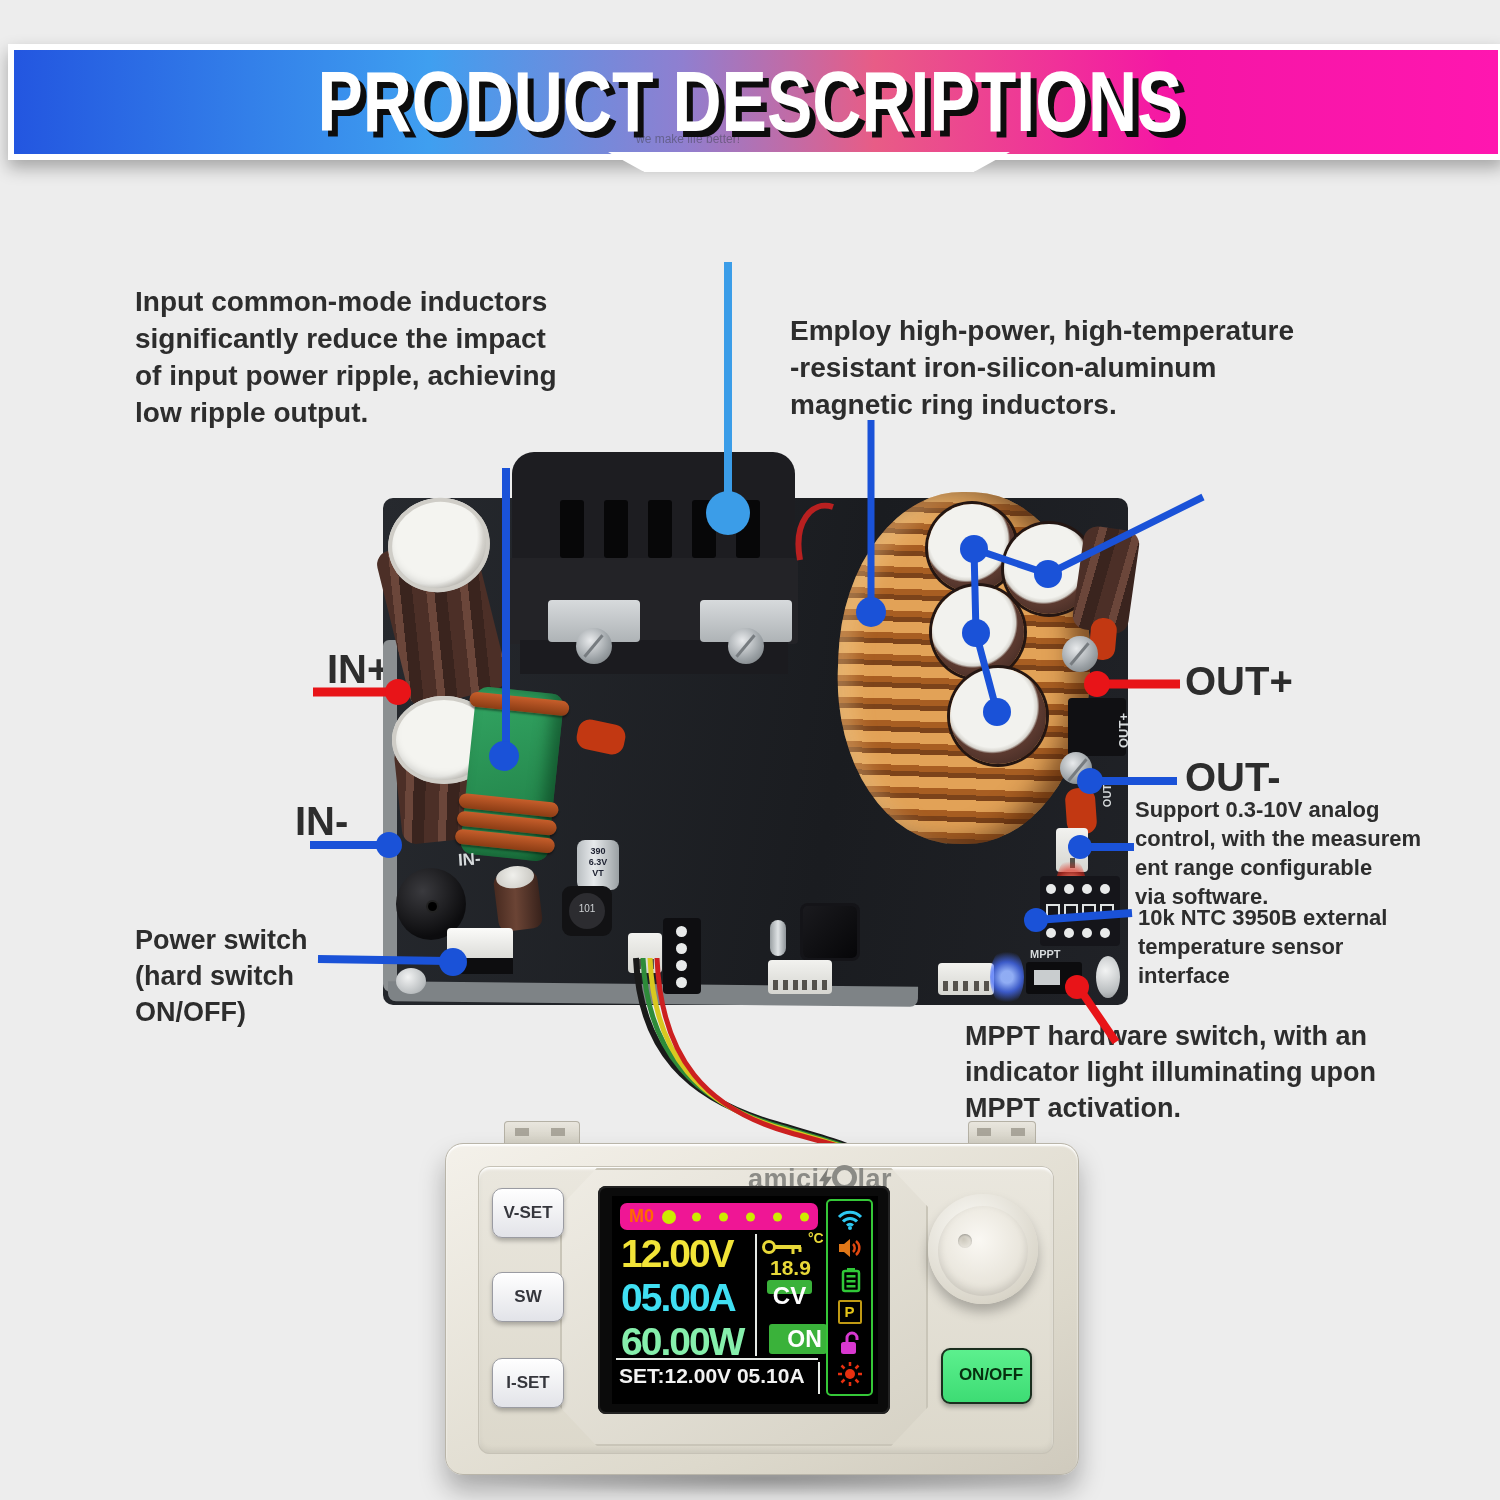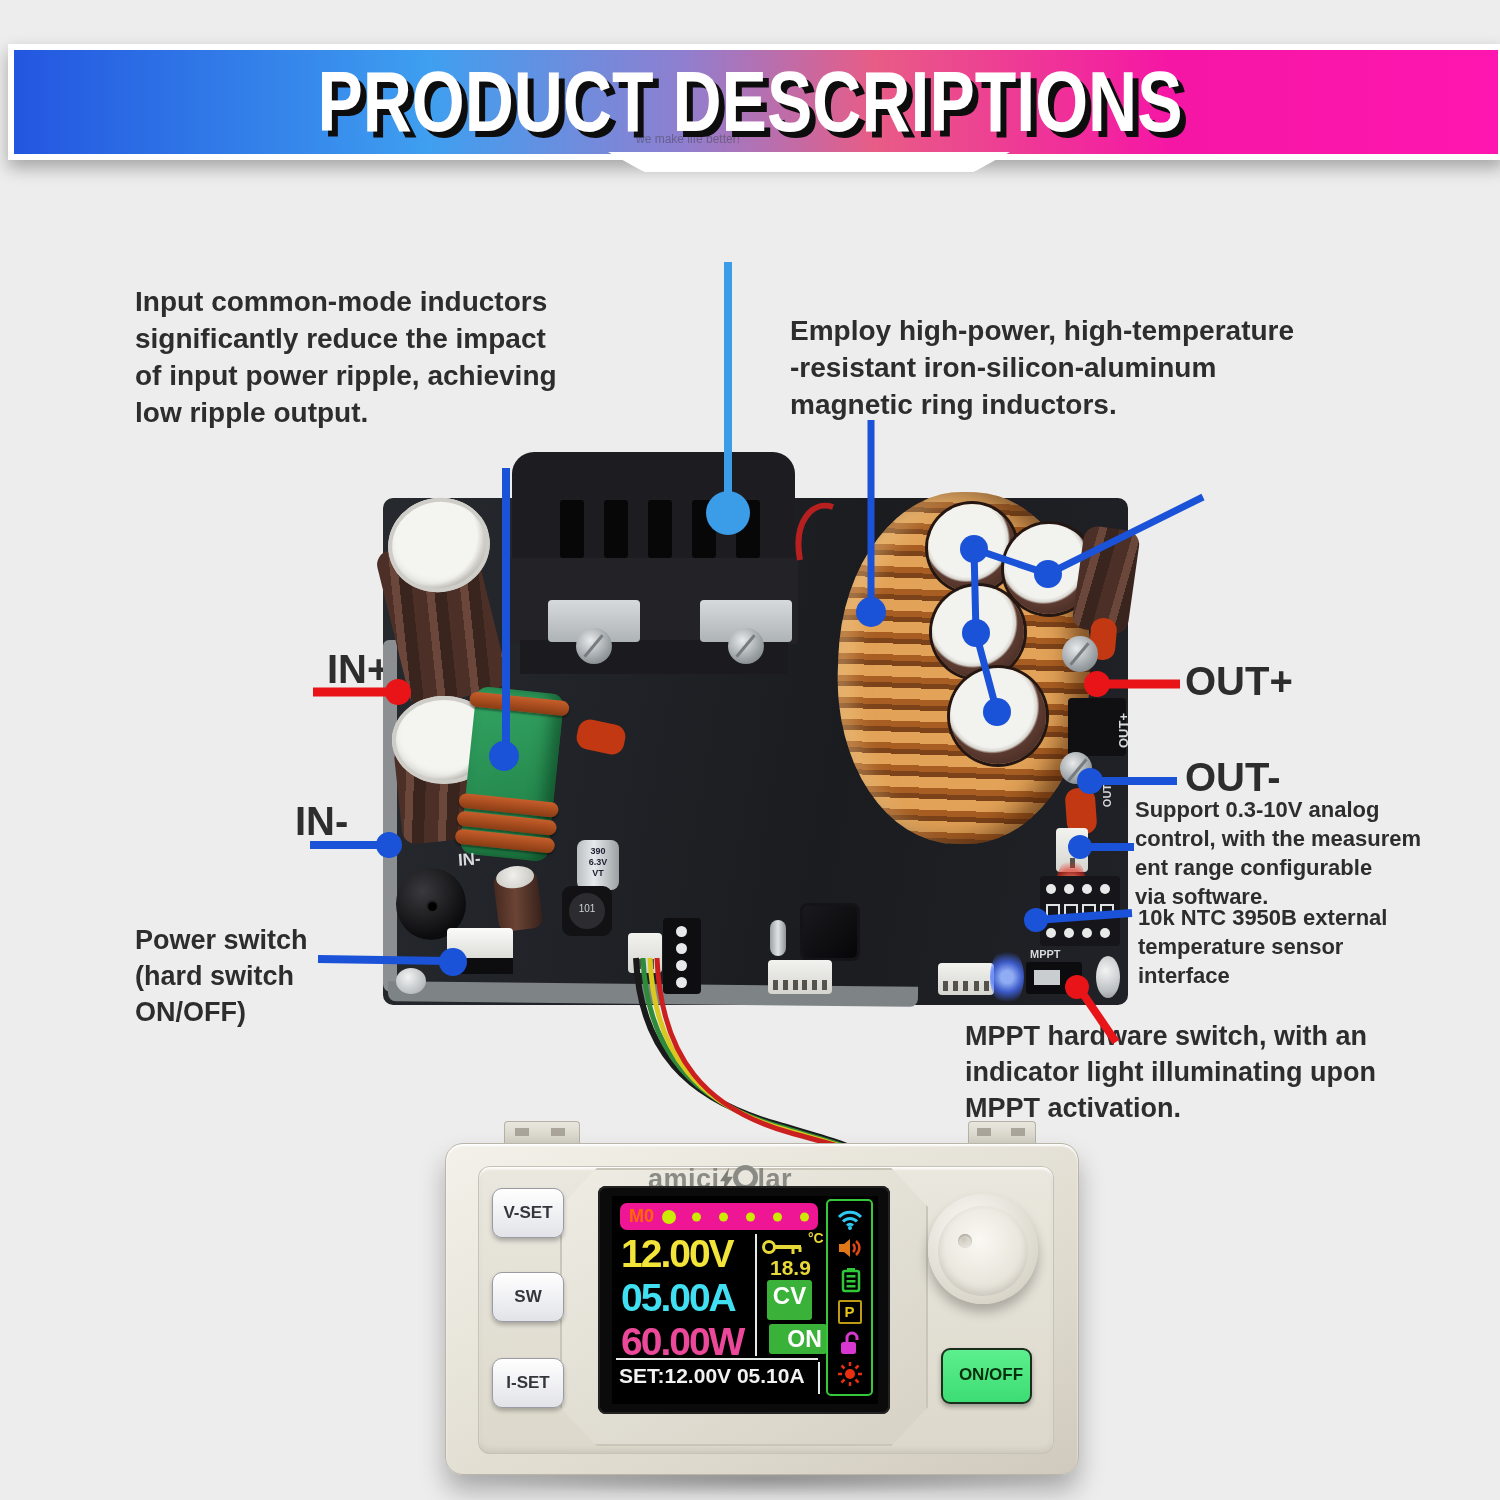--- a/index.html
+++ b/index.html
@@ -102,21 +102,21 @@
   .screen{position:absolute;left:612px;top:1196px;width:266px;height:208px;background:#000;overflow:hidden;}
   .sc{position:absolute;font-weight:bold;}
   .topbar{position:absolute;left:8px;top:7px;width:198px;height:27px;background:#ef1695;border-radius:7px;}
   .dot{position:absolute;border-radius:50%;background:#cdeb00;top:50%;transform:translateY(-50%);}
   .greenbox{position:absolute;background:#3ab23a;color:#fff;font-weight:bold;text-align:center;border-radius:3px;}
   .sidebar{position:absolute;left:214px;top:3px;width:47px;height:197px;border:2px solid #35c838;border-radius:5px;box-sizing:border-box;
            display:flex;flex-direction:column;align-items:center;justify-content:space-evenly;}
   .pbadge{width:20px;height:20px;border:2px solid #c09a14;color:#e4c418;font-size:15px;font-weight:bold;text-align:center;line-height:19px;border-radius:2px;}
   .vline{position:absolute;width:2px;background:#e6eae6;}
   .hline{position:absolute;height:2px;background:#e6eae6;}
-  .brand{position:absolute;left:648px;top:1164px;width:244px;text-align:left;color:#8b8b86;font-weight:bold;font-size:27px;letter-spacing:.5px;}
+  .brand{position:absolute;left:648px;top:1164px;width:244px;text-align:right;color:#8b8b86;font-weight:bold;font-size:27px;letter-spacing:.5px;}
   .gear-o{display:inline-block;width:15px;height:15px;border:5px solid #8b8b86;border-radius:50%;vertical-align:-2px;}
   .knob-outer{position:absolute;left:928px;top:1194px;width:110px;height:110px;border-radius:50%;
           background:radial-gradient(circle at 40% 32%,#fbfaf6,#d9d5c9 75%,#b9b5a9);box-shadow:0 8px 12px rgba(0,0,0,.25);}
   .knob-inner{position:absolute;left:938px;top:1206px;width:90px;height:90px;border-radius:50%;
           background:radial-gradient(circle at 45% 38%,#faf8f3,#e3dfd4 80%);box-shadow:inset 0 -4px 8px rgba(0,0,0,.12);}
   .knob-dimple{position:absolute;left:958px;top:1234px;width:14px;height:14px;border-radius:50%;
           background:radial-gradient(circle at 40% 35%,#cbc7bb,#f2efe8);box-shadow:inset 0 1px 2px rgba(0,0,0,.3);}
   .onoff{position:absolute;left:941px;top:1348px;width:78px;height:52px;border-radius:9px;
          background:linear-gradient(#5cf08e,#3ddc74);border:2px solid #1a2e1e;
          color:#07300f;font-weight:bold;font-size:17px;text-align:center;line-height:50px;box-shadow:0 3px 5px rgba(0,0,0,.3);padding-left:9px;}
@@ -344,22 +344,22 @@
     <div class="vline" style="left:143px;top:38px;height:122px;"></div>
     <svg class="sc" style="left:149px;top:40px;" width="48" height="22" viewBox="0 0 48 22">
       <circle cx="8" cy="11" r="5.5" stroke="#e8d838" stroke-width="3" fill="none"></circle>
       <line x1="13" y1="11" x2="40" y2="11" stroke="#e8d838" stroke-width="4"></line>
       <line x1="32" y1="11" x2="32" y2="18" stroke="#e8d838" stroke-width="3"></line>
       <line x1="39" y1="11" x2="39" y2="16" stroke="#e8d838" stroke-width="3"></line>
     </svg>
     <span class="sc" style="left:196px;top:34px;font-size:14px;color:#e8d838;">°C</span>
     <span class="sc" style="left:158px;top:60px;font-size:21px;color:#e8d838;">18.9</span>
     <span class="sc" style="left:9px;top:80px;font-size:39px;letter-spacing:-2px;color:#40dff2;">05.00A</span>
-    <div class="greenbox" style="left:155px;top:84px;width:45px;height:40px;font-size:24px;line-height:32px;">CV</div>
-    <span class="sc" style="left:9px;top:124px;font-size:39px;letter-spacing:-2px;color:#ec4899;">60.00W</span>
+    <div class="greenbox" style="left:155px;top:84px;width:45px;height:14px;font-size:24px;line-height:32px;">CV</div>
+    <span class="sc" style="left:9px;top:124px;font-size:39px;letter-spacing:-2px;color:#86efac;">60.00W</span>
     <div class="greenbox" style="left:157px;top:128px;width:45px;height:30px;font-size:23px;line-height:30px;padding-left:13px;">ON</div>
     <div class="hline" style="left:4px;top:162px;width:202px;"></div>
     <span class="sc" style="left:7px;top:168px;font-size:21px;color:#f2f2f2;">SET:12.00V 05.10A</span>
     <div class="vline" style="left:206px;top:166px;height:32px;"></div>
     <div class="sidebar">
       <svg width="28" height="22" viewBox="0 0 28 22">
         <path d="M3,9 A15,15 0 0 1 25,9" stroke="#2ec8f2" stroke-width="3" fill="none"></path>
         <path d="M7,13.5 A9.5,9.5 0 0 1 21,13.5" stroke="#2ec8f2" stroke-width="3" fill="none"></path>
         <path d="M11,17.5 A4.5,4.5 0 0 1 17,17.5" stroke="#2ec8f2" stroke-width="3" fill="none"></path>
         <circle cx="14" cy="20" r="2" fill="#2ec8f2"></circle>

